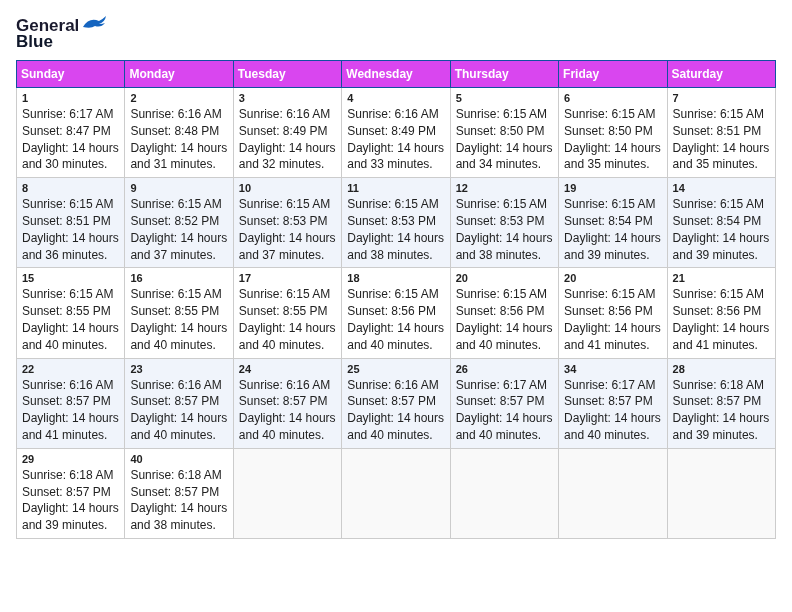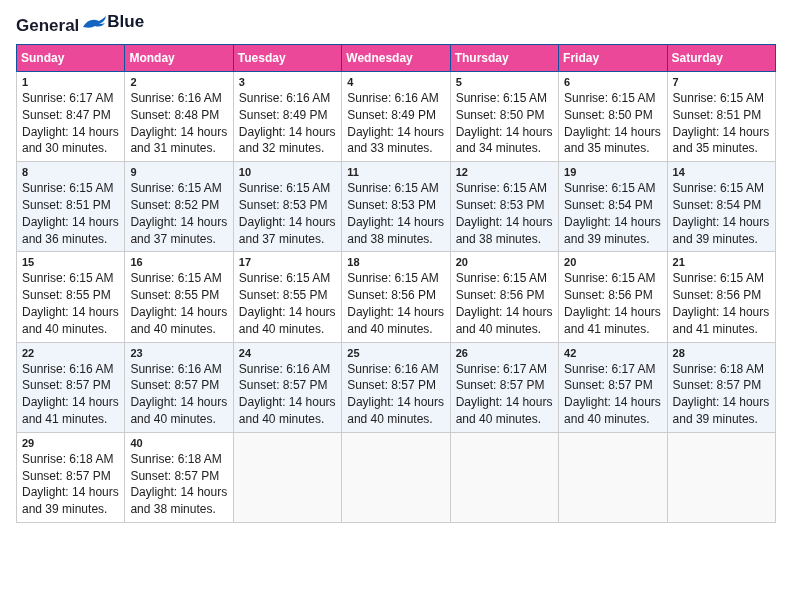--- a/index.html
+++ b/index.html
@@ -11,21 +11,21 @@
       padding: 16px;
     }
     .header {
       display: flex;
       justify-content: space-between;
       align-items: flex-start;
       margin-bottom: 8px;
     }
     .logo {
       display: flex;
-      flex-direction: row;
+      flex-direction: column;
       align-items: flex-start;
     }
     .logo-row {
       display: flex;
       align-items: center;
     }
     .title-block {
       text-align: right;
     }
     .month-title {
@@ -36,21 +36,21 @@
     .location-title {
       font-size: 14px;
       color: #333;
     }
     .calendar {
       width: 100%;
       border-collapse: collapse;
       border: 1px solid #ccc;
     }
     .calendar th {
-      background: #ec4899;
+      background: #d946ef;
       color: #fff;
       font-size: 12px;
       font-weight: bold;
       padding: 6px 4px;
       text-align: left;
       border: 1px solid #1251a0;
     }
     .calendar td {
       vertical-align: top;
       border: 1px solid #ccc;
@@ -298,21 +298,21 @@
 and 40 minutes.</div>
           </td>
           <td>
             <span class="day-num">26</span>
             <div class="day-info" style="white-space: pre-line;">Sunrise: 6:17 AM
 Sunset: 8:57 PM
 Daylight: 14 hours
 and 40 minutes.</div>
           </td>
           <td>
-            <span class="day-num">42</span>
+            <span class="day-num">34</span>
             <div class="day-info" style="white-space: pre-line;">Sunrise: 6:17 AM
 Sunset: 8:57 PM
 Daylight: 14 hours
 and 40 minutes.</div>
           </td>
           <td>
             <span class="day-num">28</span>
             <div class="day-info" style="white-space: pre-line;">Sunrise: 6:18 AM
 Sunset: 8:57 PM
 Daylight: 14 hours

